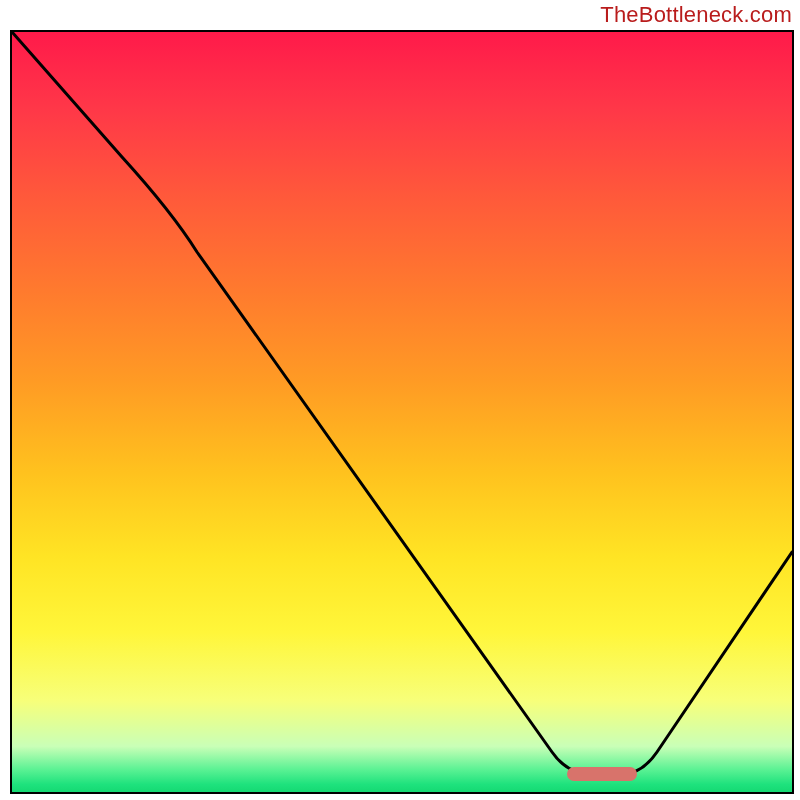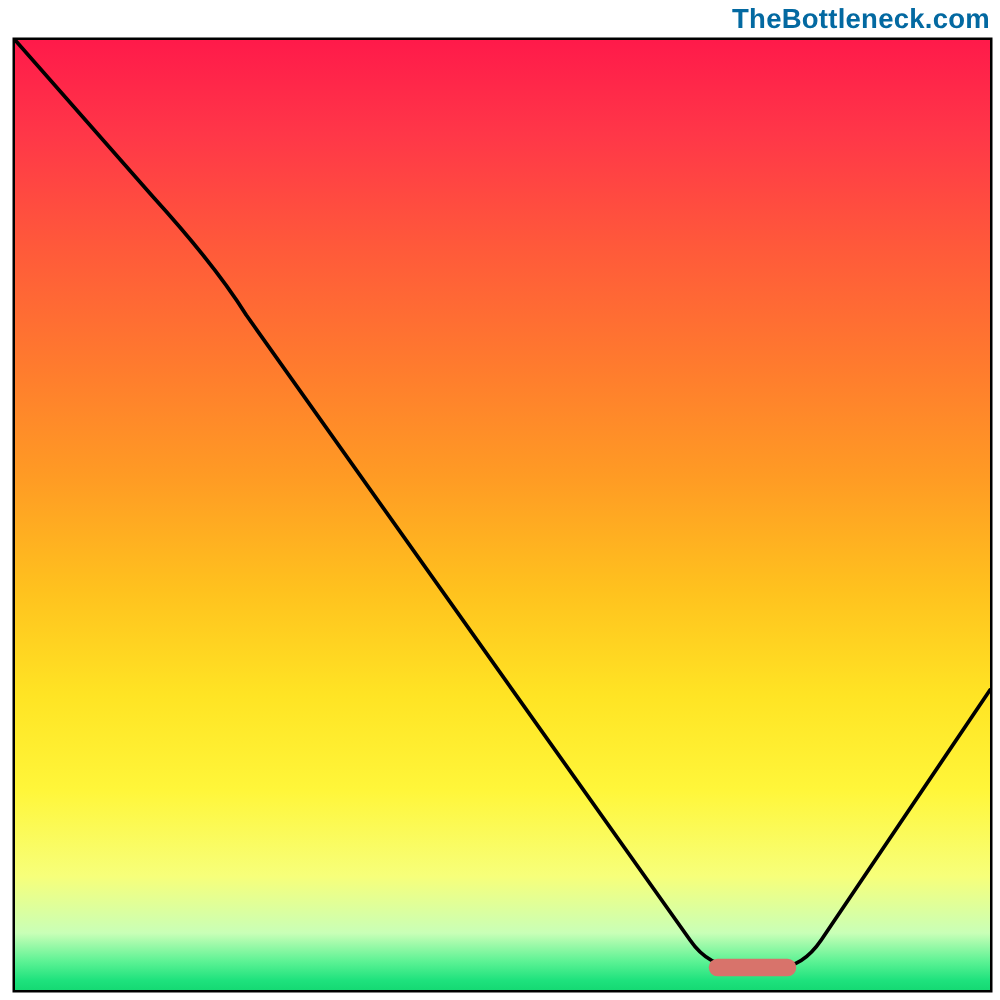--- a/index.html
+++ b/index.html
@@ -13,22 +13,22 @@
   .wrap {
     position: relative;
     width: 800px;
     height: 800px;
   }
   .watermark {
     position: absolute;
     top: 2px;
     right: 8px;
     font-size: 22px;
-    font-weight: 700;
-    color: #0369a1;
+    font-weight: 400;
+    color: #b91c1c;
     letter-spacing: 0.2px;
     z-index: 5;
   }
   .plot-area {
     position: absolute;
     left: 10px;
     top: 30px;
     width: 780px;
     height: 760px;
     border: 2px solid #000;

